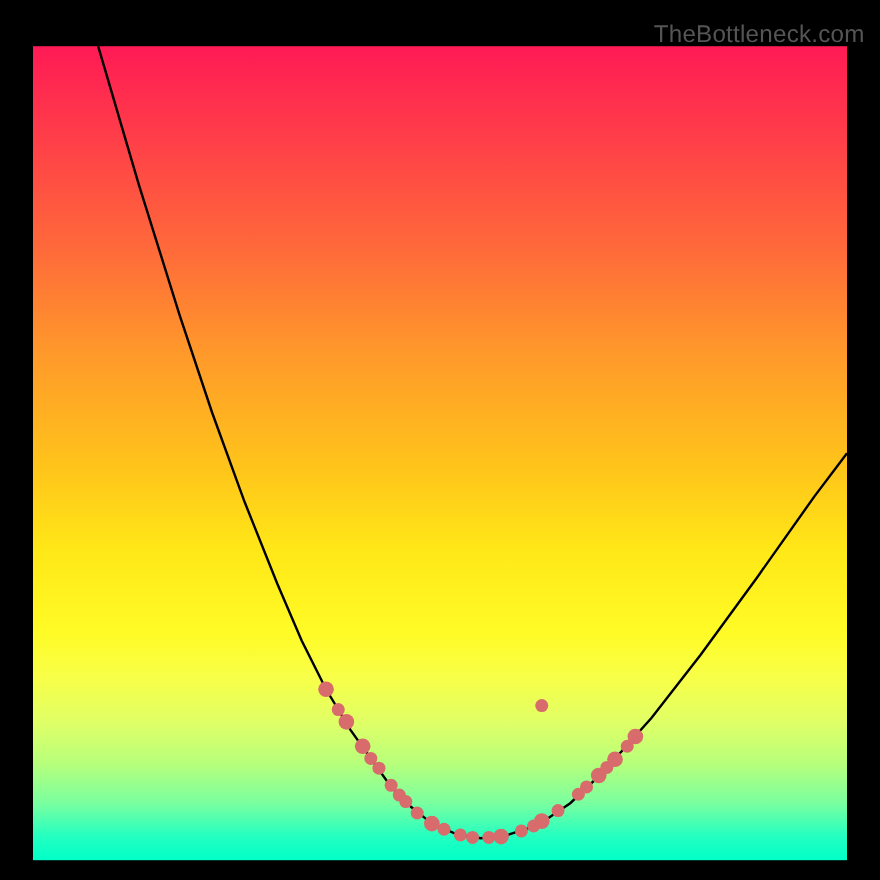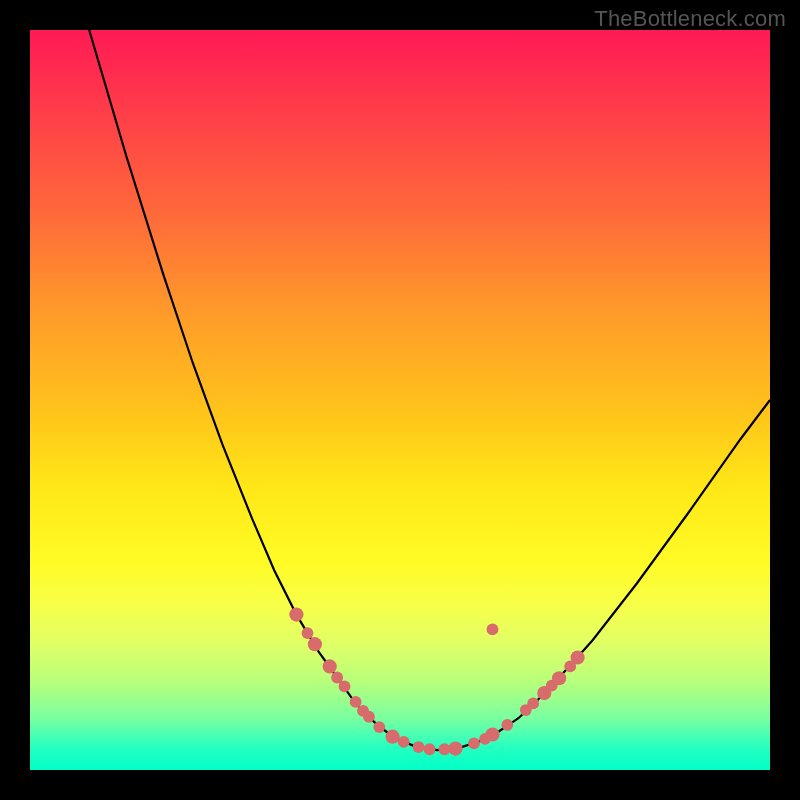--- a/index.html
+++ b/index.html
@@ -9,20 +9,21 @@
     height: 800px;
     background: #000;
     font-family: Arial, Helvetica, sans-serif;
     overflow: hidden;
   }
   .frame {
     position: relative;
     width: 800px;
     height: 732px;
     background: #000;
+    margin-top: 12px;
   }
   .plot-area {
     position: absolute;
     left: 30px;
     top: 30px;
     width: 740px;
     height: 740px;
     background: linear-gradient(to bottom,
       #ff1a55 0%,
       #ff3a4a 10%,

